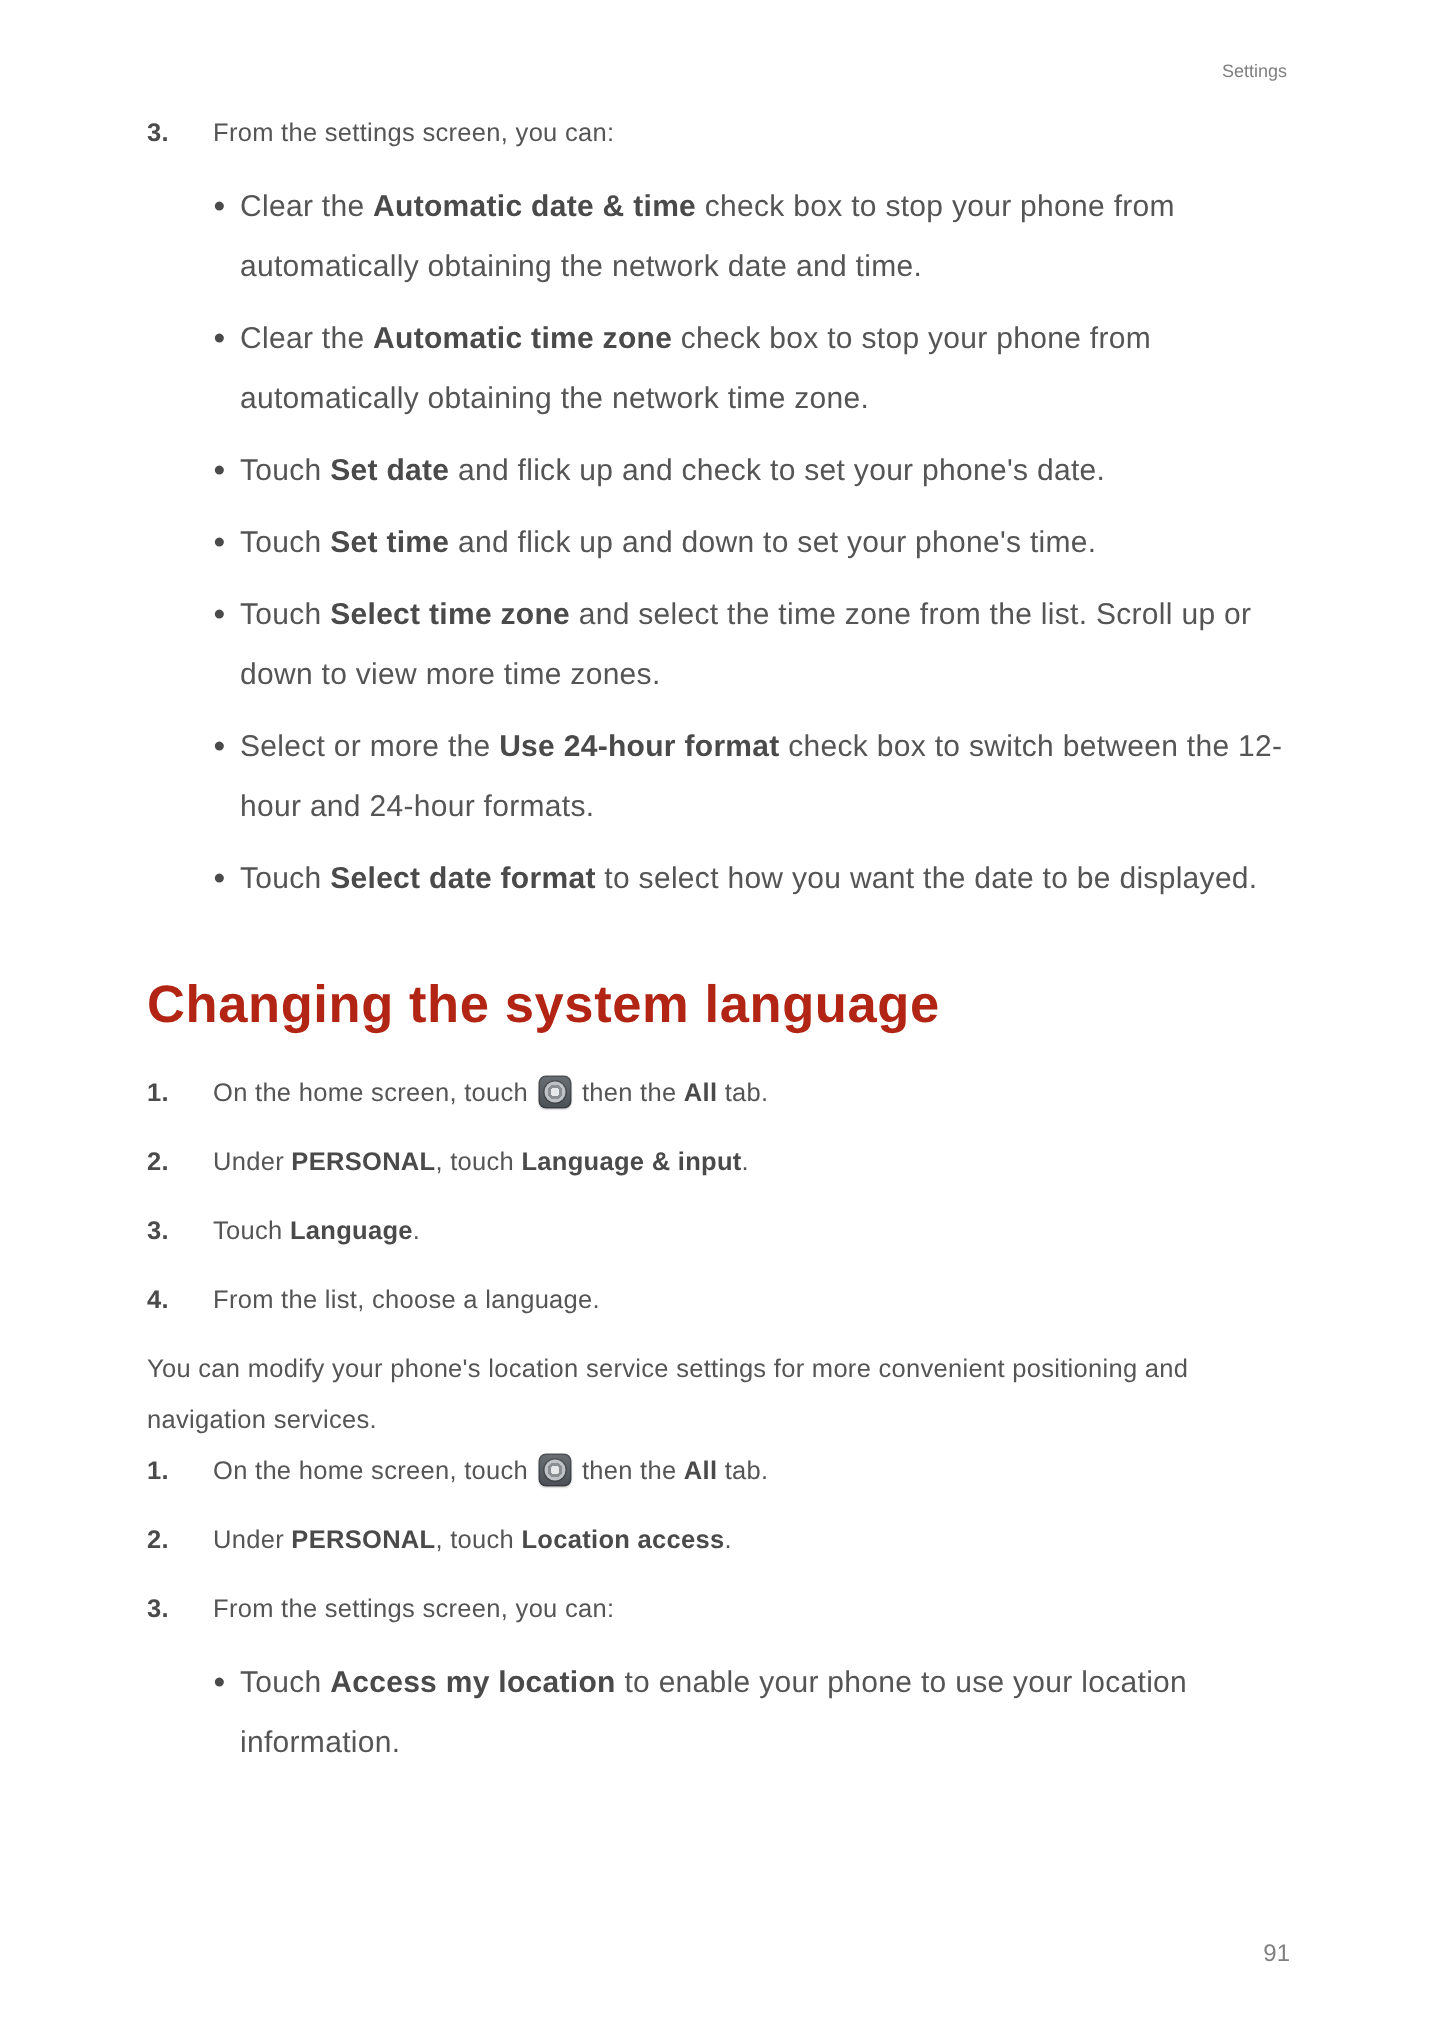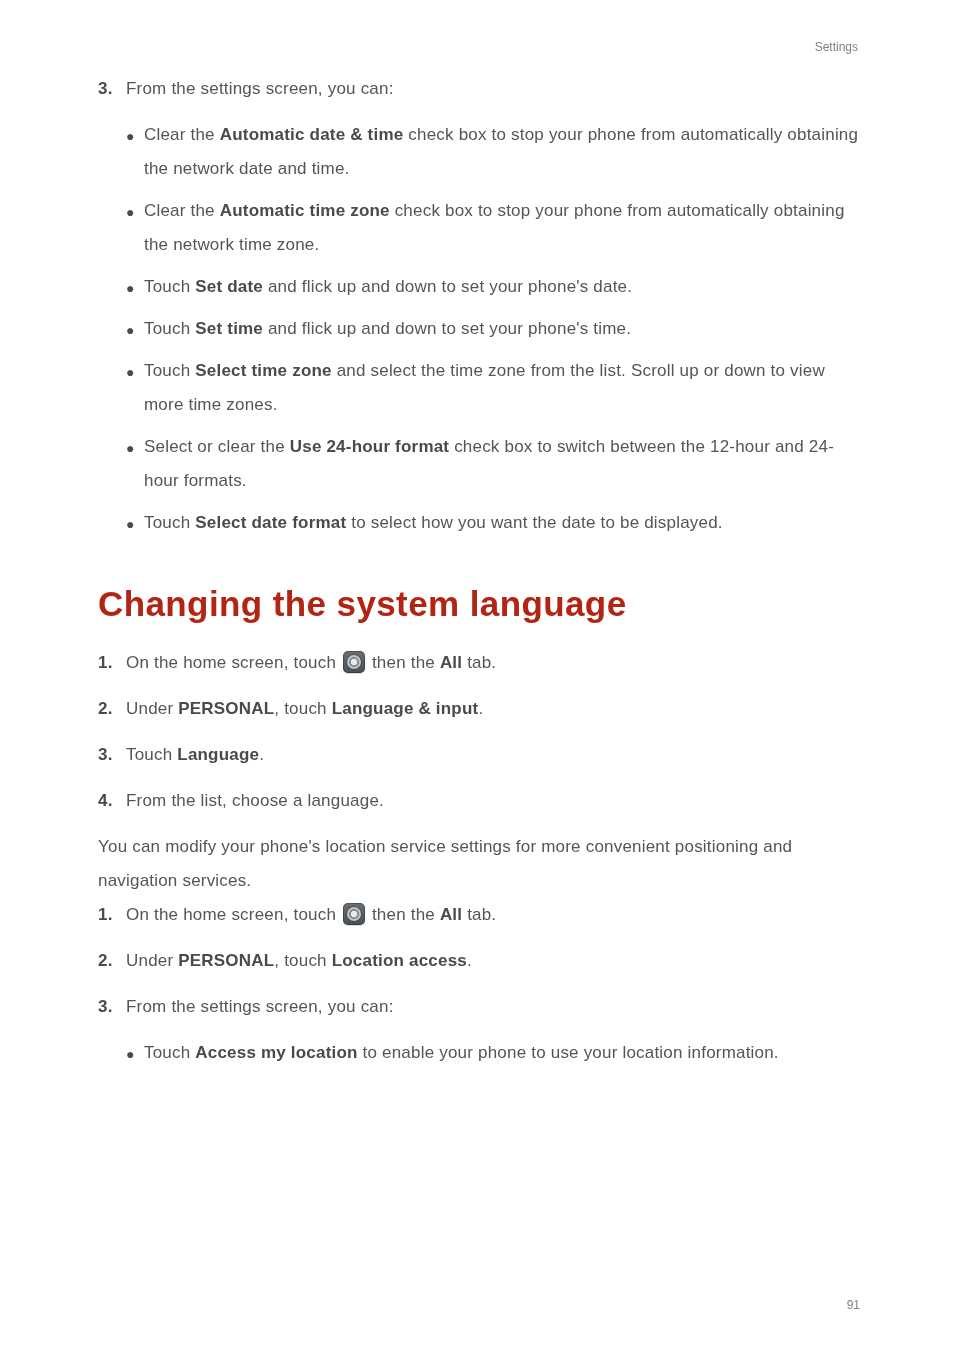--- a/index.html
+++ b/index.html
@@ -31,38 +31,39 @@
     font-size: 17px;
     line-height: 2.0;
     letter-spacing: 0.2px;
   }
   .ol-num {
     flex: 0 0 28px;
     color: #555555;
   }
   .ol-body {
     flex: 1;
+    margin-left: 16px;
   }
   .bullet-list {
     margin-top: 12px;
   }
   .bullet-item {
     display: flex;
     margin-bottom: 8px;
     line-height: 2.0;
   }
   .bullet-dot {
     flex: 0 0 18px;
     font-size: 14px;
     padding-top: 4px;
     color: #4a4a4a;
   }
   .bullet-body {
     flex: 1;
-    font-size: 17px;
+    font-size: 20px;
     color: #555555;
   }
   strong {
     font-weight: 700;
     color: #4a4a4a;
   }
   h2.section-heading {
     font-size: 35px;
     font-weight: 700;
     letter-spacing: 0.4px;
@@ -91,21 +92,21 @@
   .para {
     font-size: 17px;
     line-height: 2.0;
     color: #555555;
     letter-spacing: 0.2px;
   }
   .page-num {
     position: absolute;
     bottom: 40px;
     right: 94px;
-    font-size: 12px;
+    font-size: 16px;
     color: #808080;
   }
   .h-red { color: #b22514; }
 </style>
 </head>
 <body>
 
 <div class="page">
 
   <div class="header-area">Settings</div>
@@ -121,36 +122,36 @@
           <div class="bullet-body"><span>Clear the </span><strong>Automatic date &amp; time</strong><span> check box to stop your phone from automatically obtaining the network date and time.</span></div>
         </div>
 
         <div class="bullet-item">
           <div class="bullet-dot">●</div>
           <div class="bullet-body"><span>Clear the </span><strong>Automatic time zone</strong><span> check box to stop your phone from automatically obtaining the network time zone.</span></div>
         </div>
 
         <div class="bullet-item">
           <div class="bullet-dot">●</div>
-          <div class="bullet-body"><span>Touch </span><strong>Set date</strong><span> and flick up and down to set your phone's date.</span></div>
+          <div class="bullet-body"><span>Touch </span><strong>Set date</strong><span> and flick up and check to set your phone's date.</span></div>
         </div>
 
         <div class="bullet-item">
           <div class="bullet-dot">●</div>
           <div class="bullet-body"><span>Touch </span><strong>Set time</strong><span> and flick up and down to set your phone's time.</span></div>
         </div>
 
         <div class="bullet-item">
           <div class="bullet-dot">●</div>
           <div class="bullet-body"><span>Touch </span><strong>Select time zone</strong><span> and select the time zone from the list. Scroll up or down to view more time zones.</span></div>
         </div>
 
         <div class="bullet-item">
           <div class="bullet-dot">●</div>
-          <div class="bullet-body"><span>Select or clear the </span><strong>Use 24-hour format</strong><span> check box to switch between the 12-hour and 24-hour formats.</span></div>
+          <div class="bullet-body"><span>Select or more the </span><strong>Use 24-hour format</strong><span> check box to switch between the 12-hour and 24-hour formats.</span></div>
         </div>
 
         <div class="bullet-item">
           <div class="bullet-dot">●</div>
           <div class="bullet-body"><span>Touch </span><strong>Select date format</strong><span> to select how you want the date to be displayed.</span></div>
         </div>
 
       </div>
     </div>
   </div>

